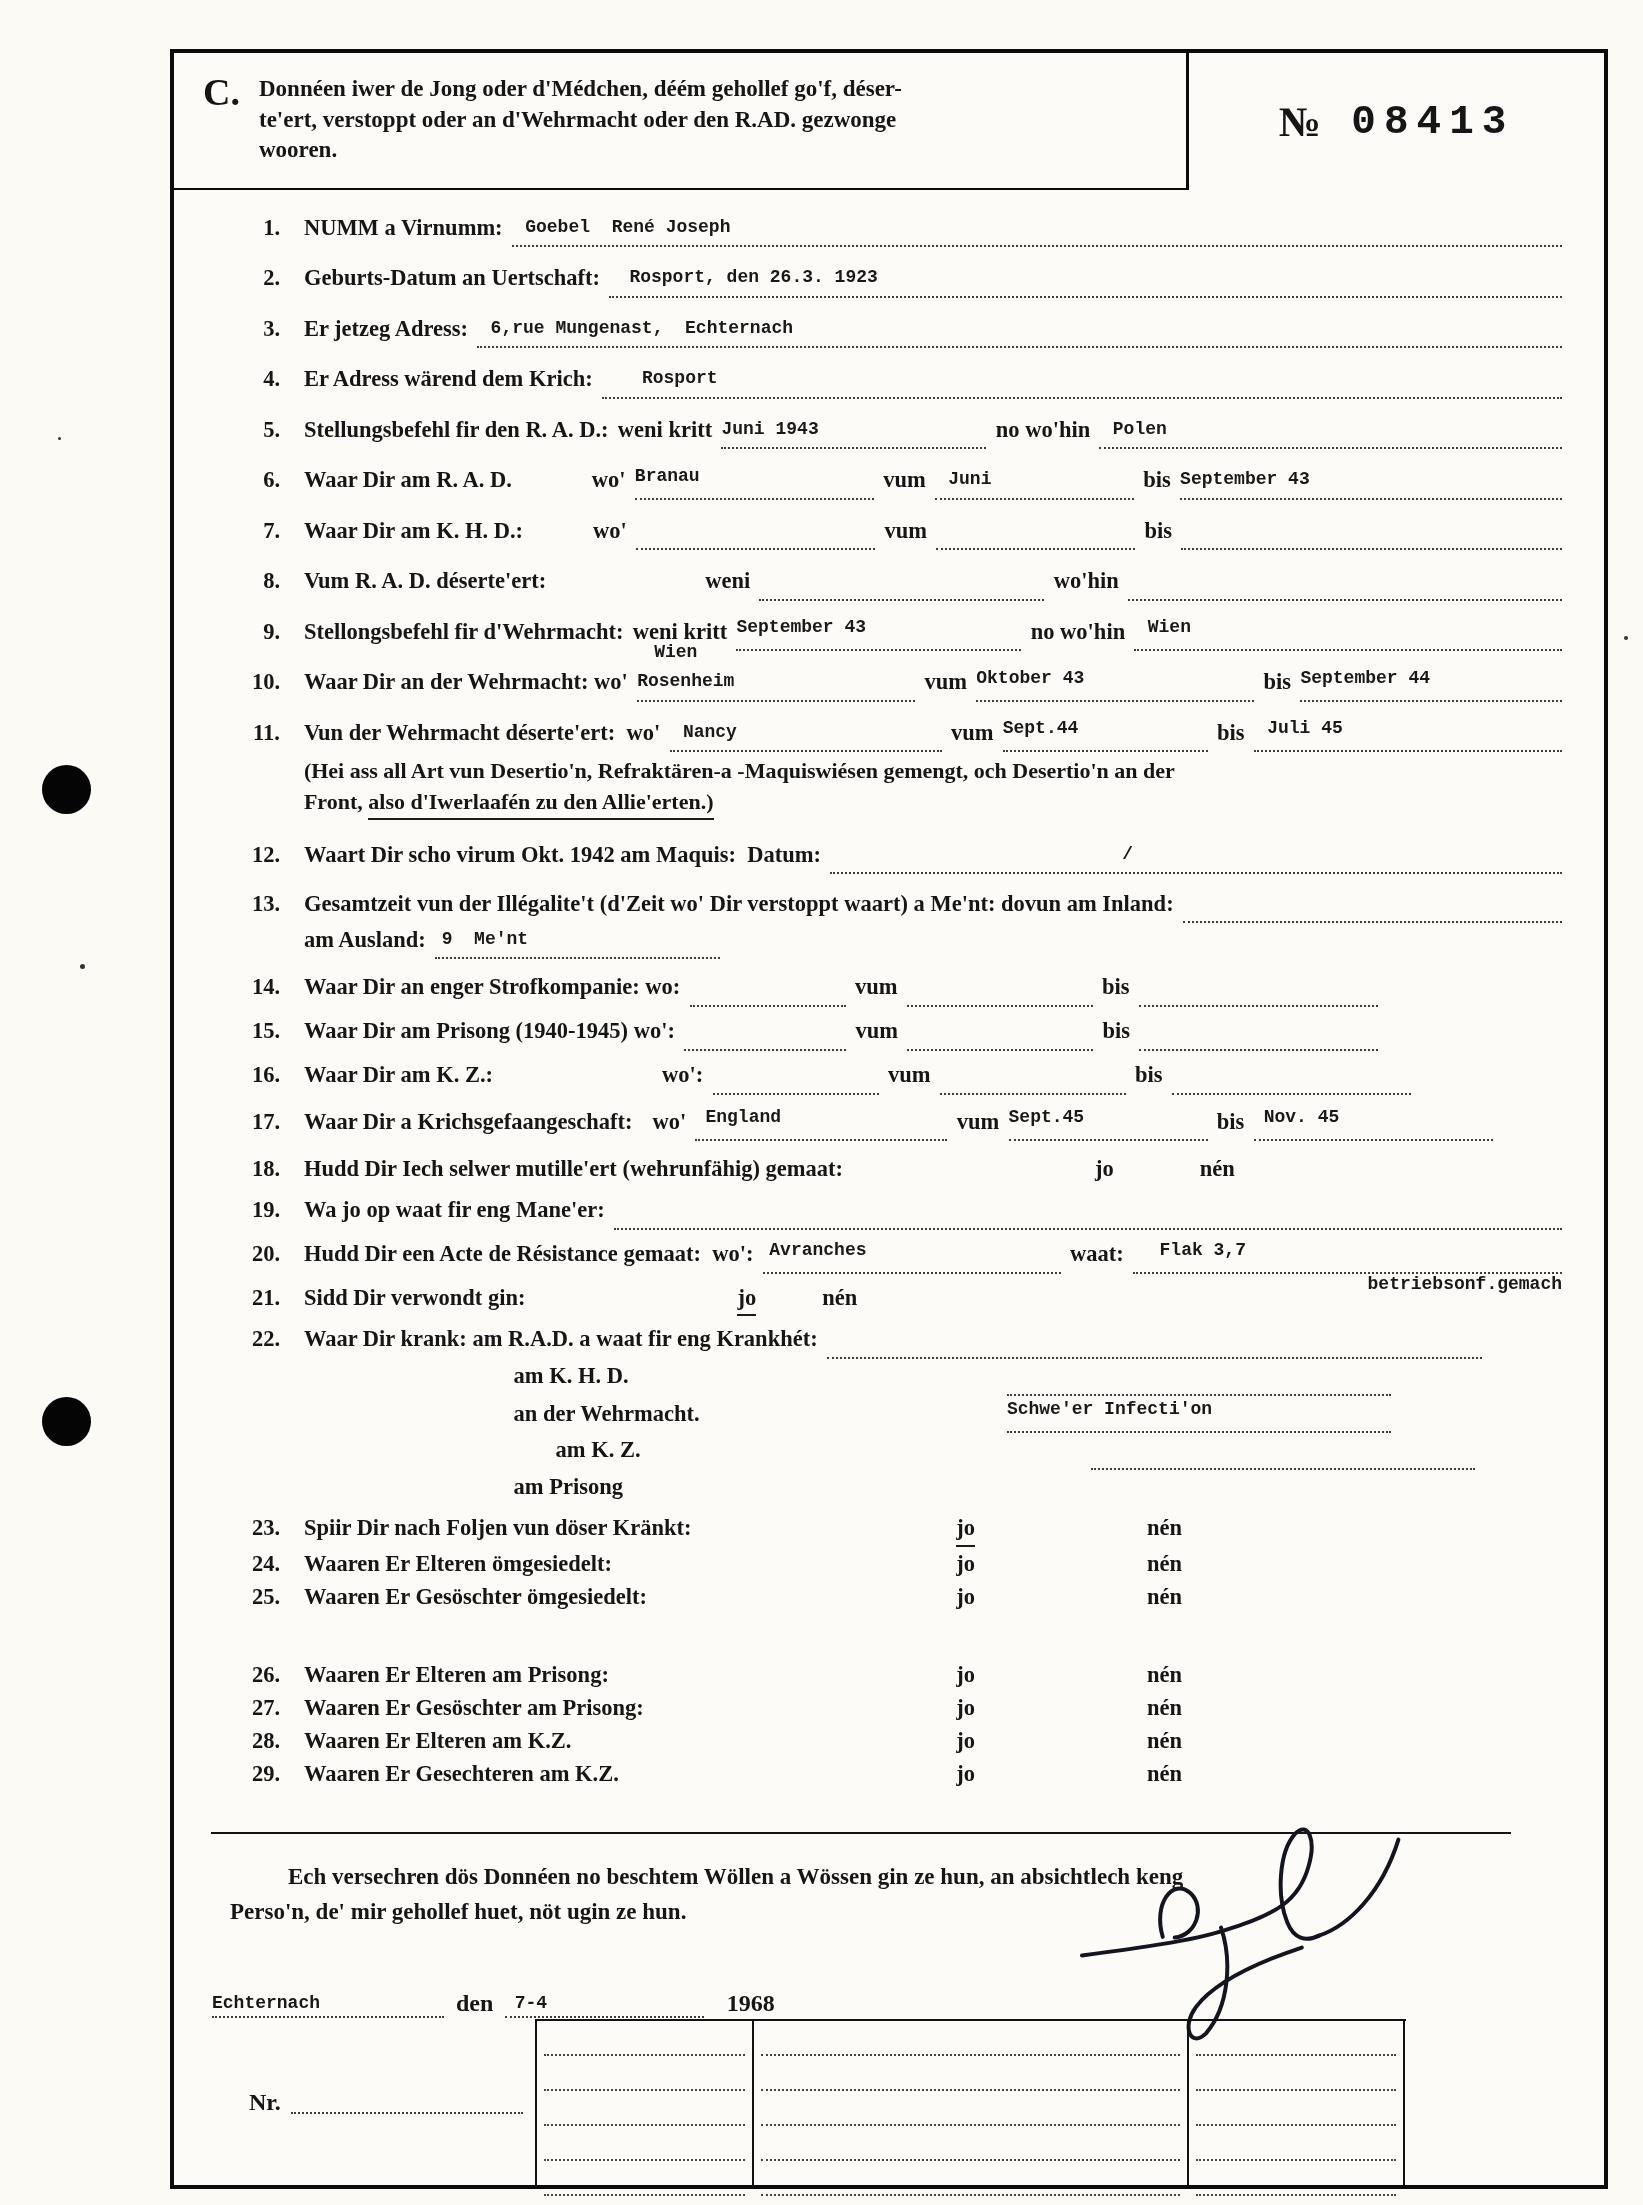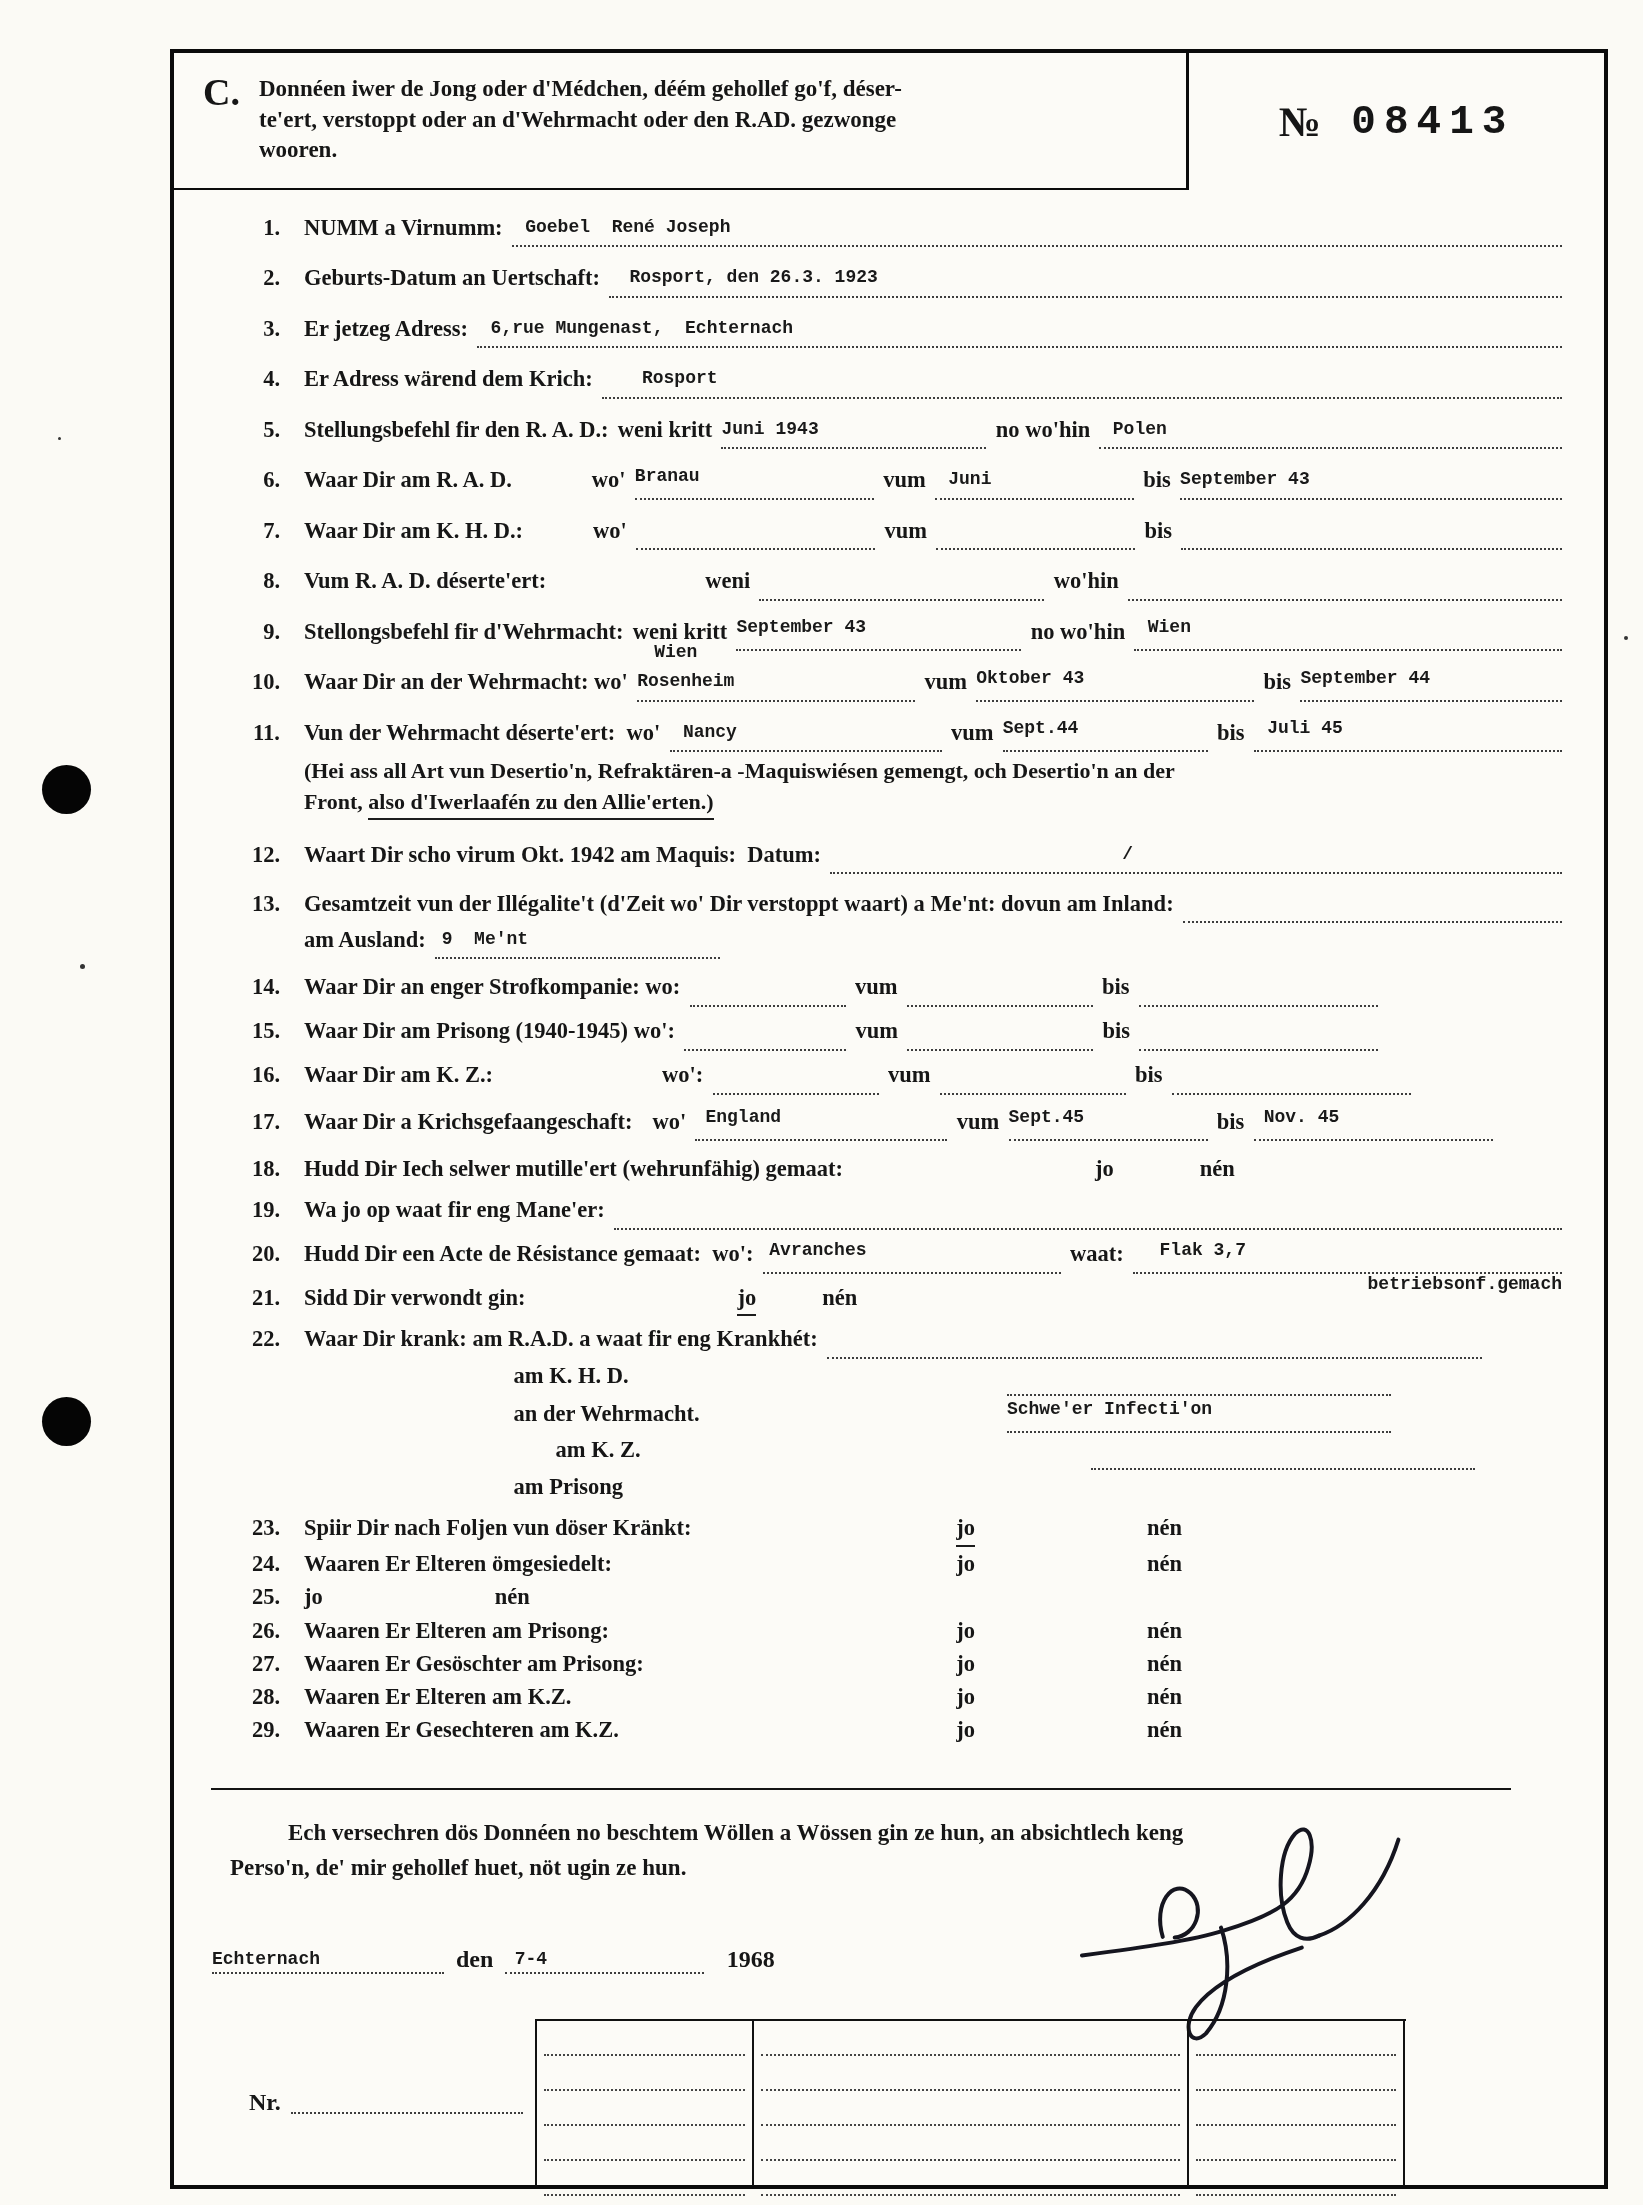--- a/index.html
+++ b/index.html
@@ -373,26 +373,27 @@
           <span class="lbl" style="margin-left: 172px;">nén</span>
         </div>
         <div class="row" style="margin-top: 2.7px;">
           <span class="num">24.</span>
           <span class="lbl" style="width: 643px; flex: 0 0 643px;">Waaren Er Elteren ömgesiedelt:</span>
           <span class="lbl">jo</span>
           <span class="lbl" style="margin-left: 172px;">nén</span>
         </div>
         <div class="row" style="margin-top: 2.7px;">
           <span class="num">25.</span>
+          <span class="lbl" style="width: 643px; flex: 0 0 643px;">Waaren Er Gesöschter ömgesiedelt:</span>
           <span class="lbl">jo</span>
           <span class="lbl" style="margin-left: 172px;">nén</span>
         </div>
         <div class="row" style="margin-top: 2.7px;">
           <span class="num">26.</span>
-          <span class="lbl" style="width: 643px; flex: 0 0 643px;">Waaren Er Elteren am Prisong:</span>
+          <span class="lbl" style="width: 643px; flex: 0 0 643px; margin-top: 44px;">Waaren Er Elteren am Prisong:</span>
           <span class="lbl">jo</span>
           <span class="lbl" style="margin-left: 172px;">nén</span>
         </div>
         <div class="row" style="margin-top: 2.7px;">
           <span class="num">27.</span>
           <span class="lbl" style="width: 643px; flex: 0 0 643px;">Waaren Er Gesöschter am Prisong:</span>
           <span class="lbl">jo</span>
           <span class="lbl" style="margin-left: 172px;">nén</span>
         </div>
         <div class="row" style="margin-top: 2.7px;">

